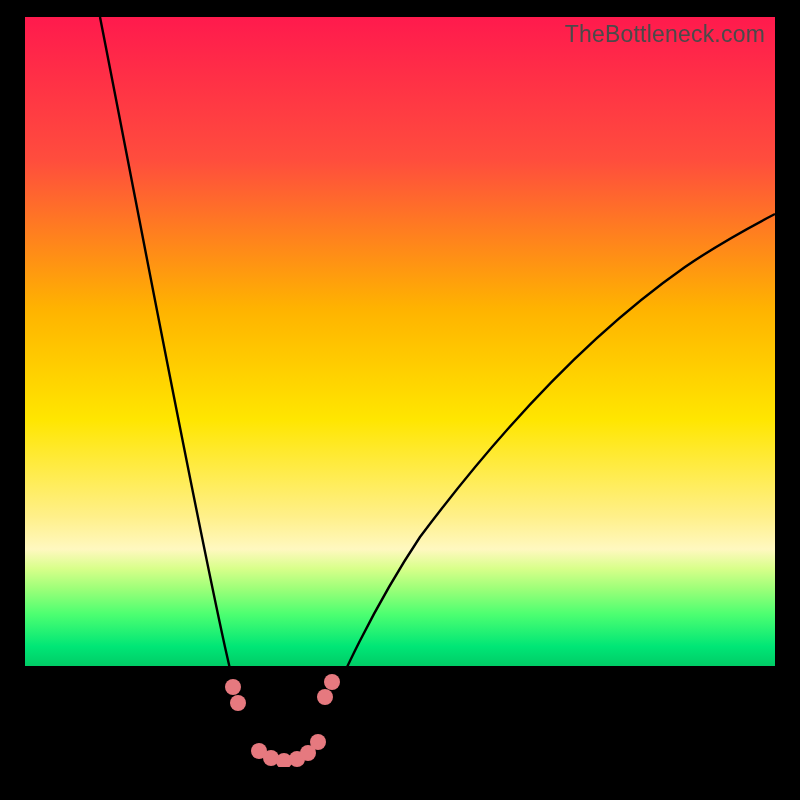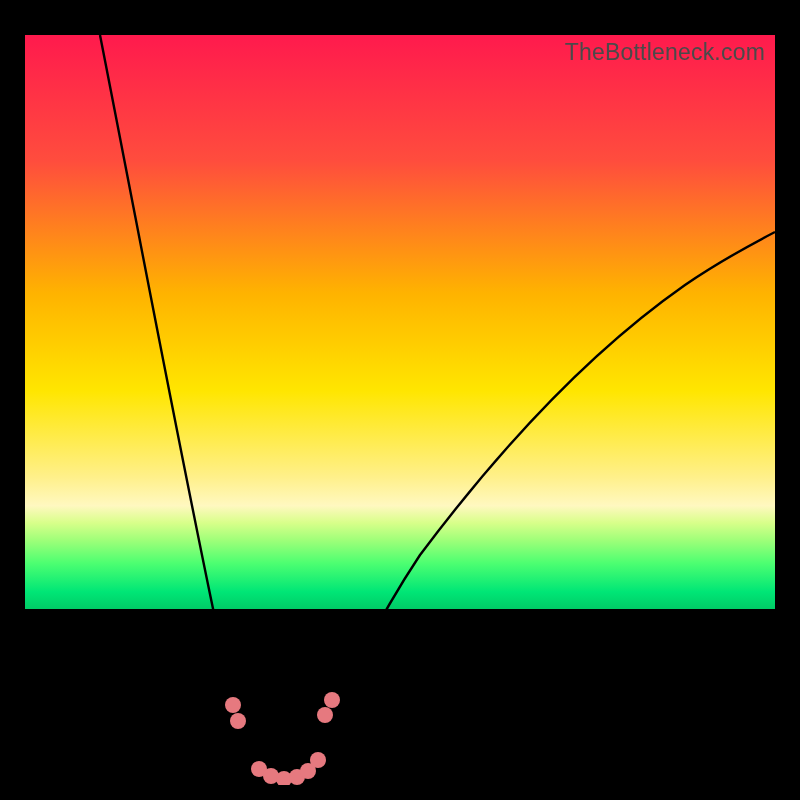--- a/index.html
+++ b/index.html
@@ -7,23 +7,23 @@
     padding: 0;
     width: 800px;
     height: 800px;
     background: #000;
     overflow: hidden;
     font-family: Arial, Helvetica, sans-serif;
   }
   .frame {
     position: absolute;
     left: 25px;
-    top: 35px;
+    top: 17px;
     width: 750px;
-    height: 574px;
+    height: 649px;
     background: linear-gradient(to bottom,
       #ff1a4d 0%,
       #ff4d3d 22%,
       #ffb300 45%,
       #ffe600 62%,
       #fff08a 77%,
       #fff8c0 82%,
       #d8ff8a 85%,
       #9fff79 88%,
       #4dff71 92%,

